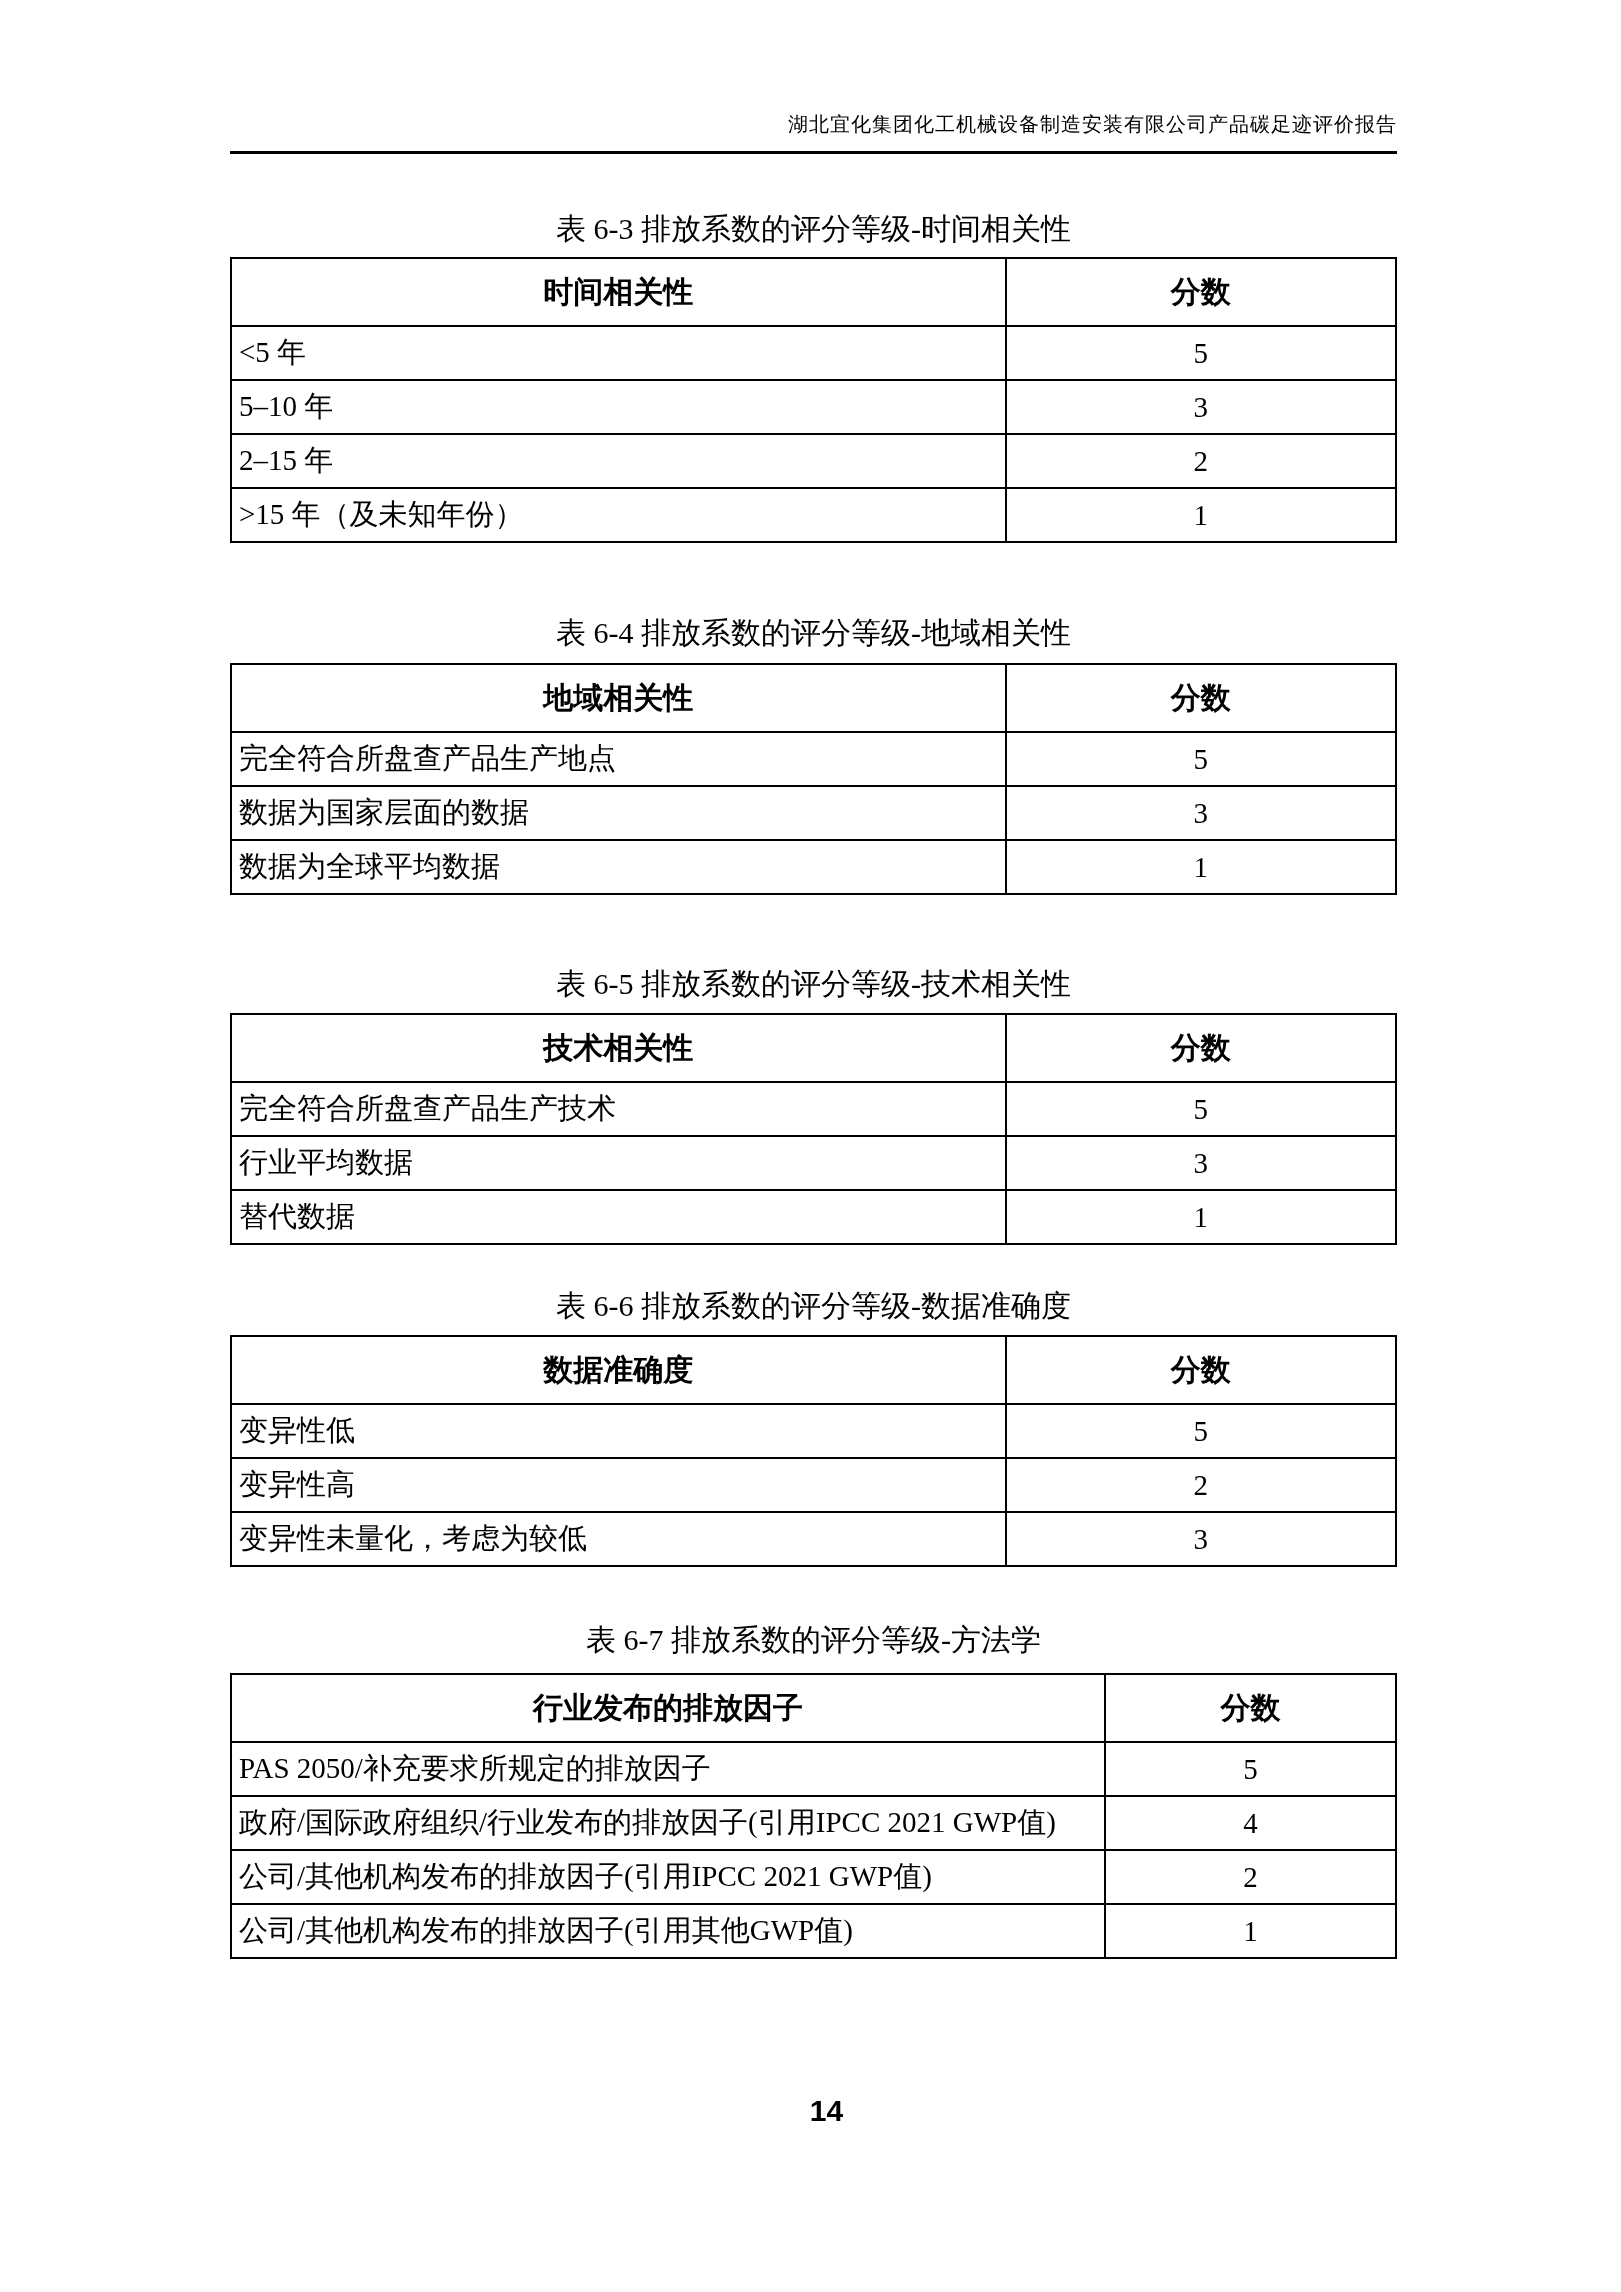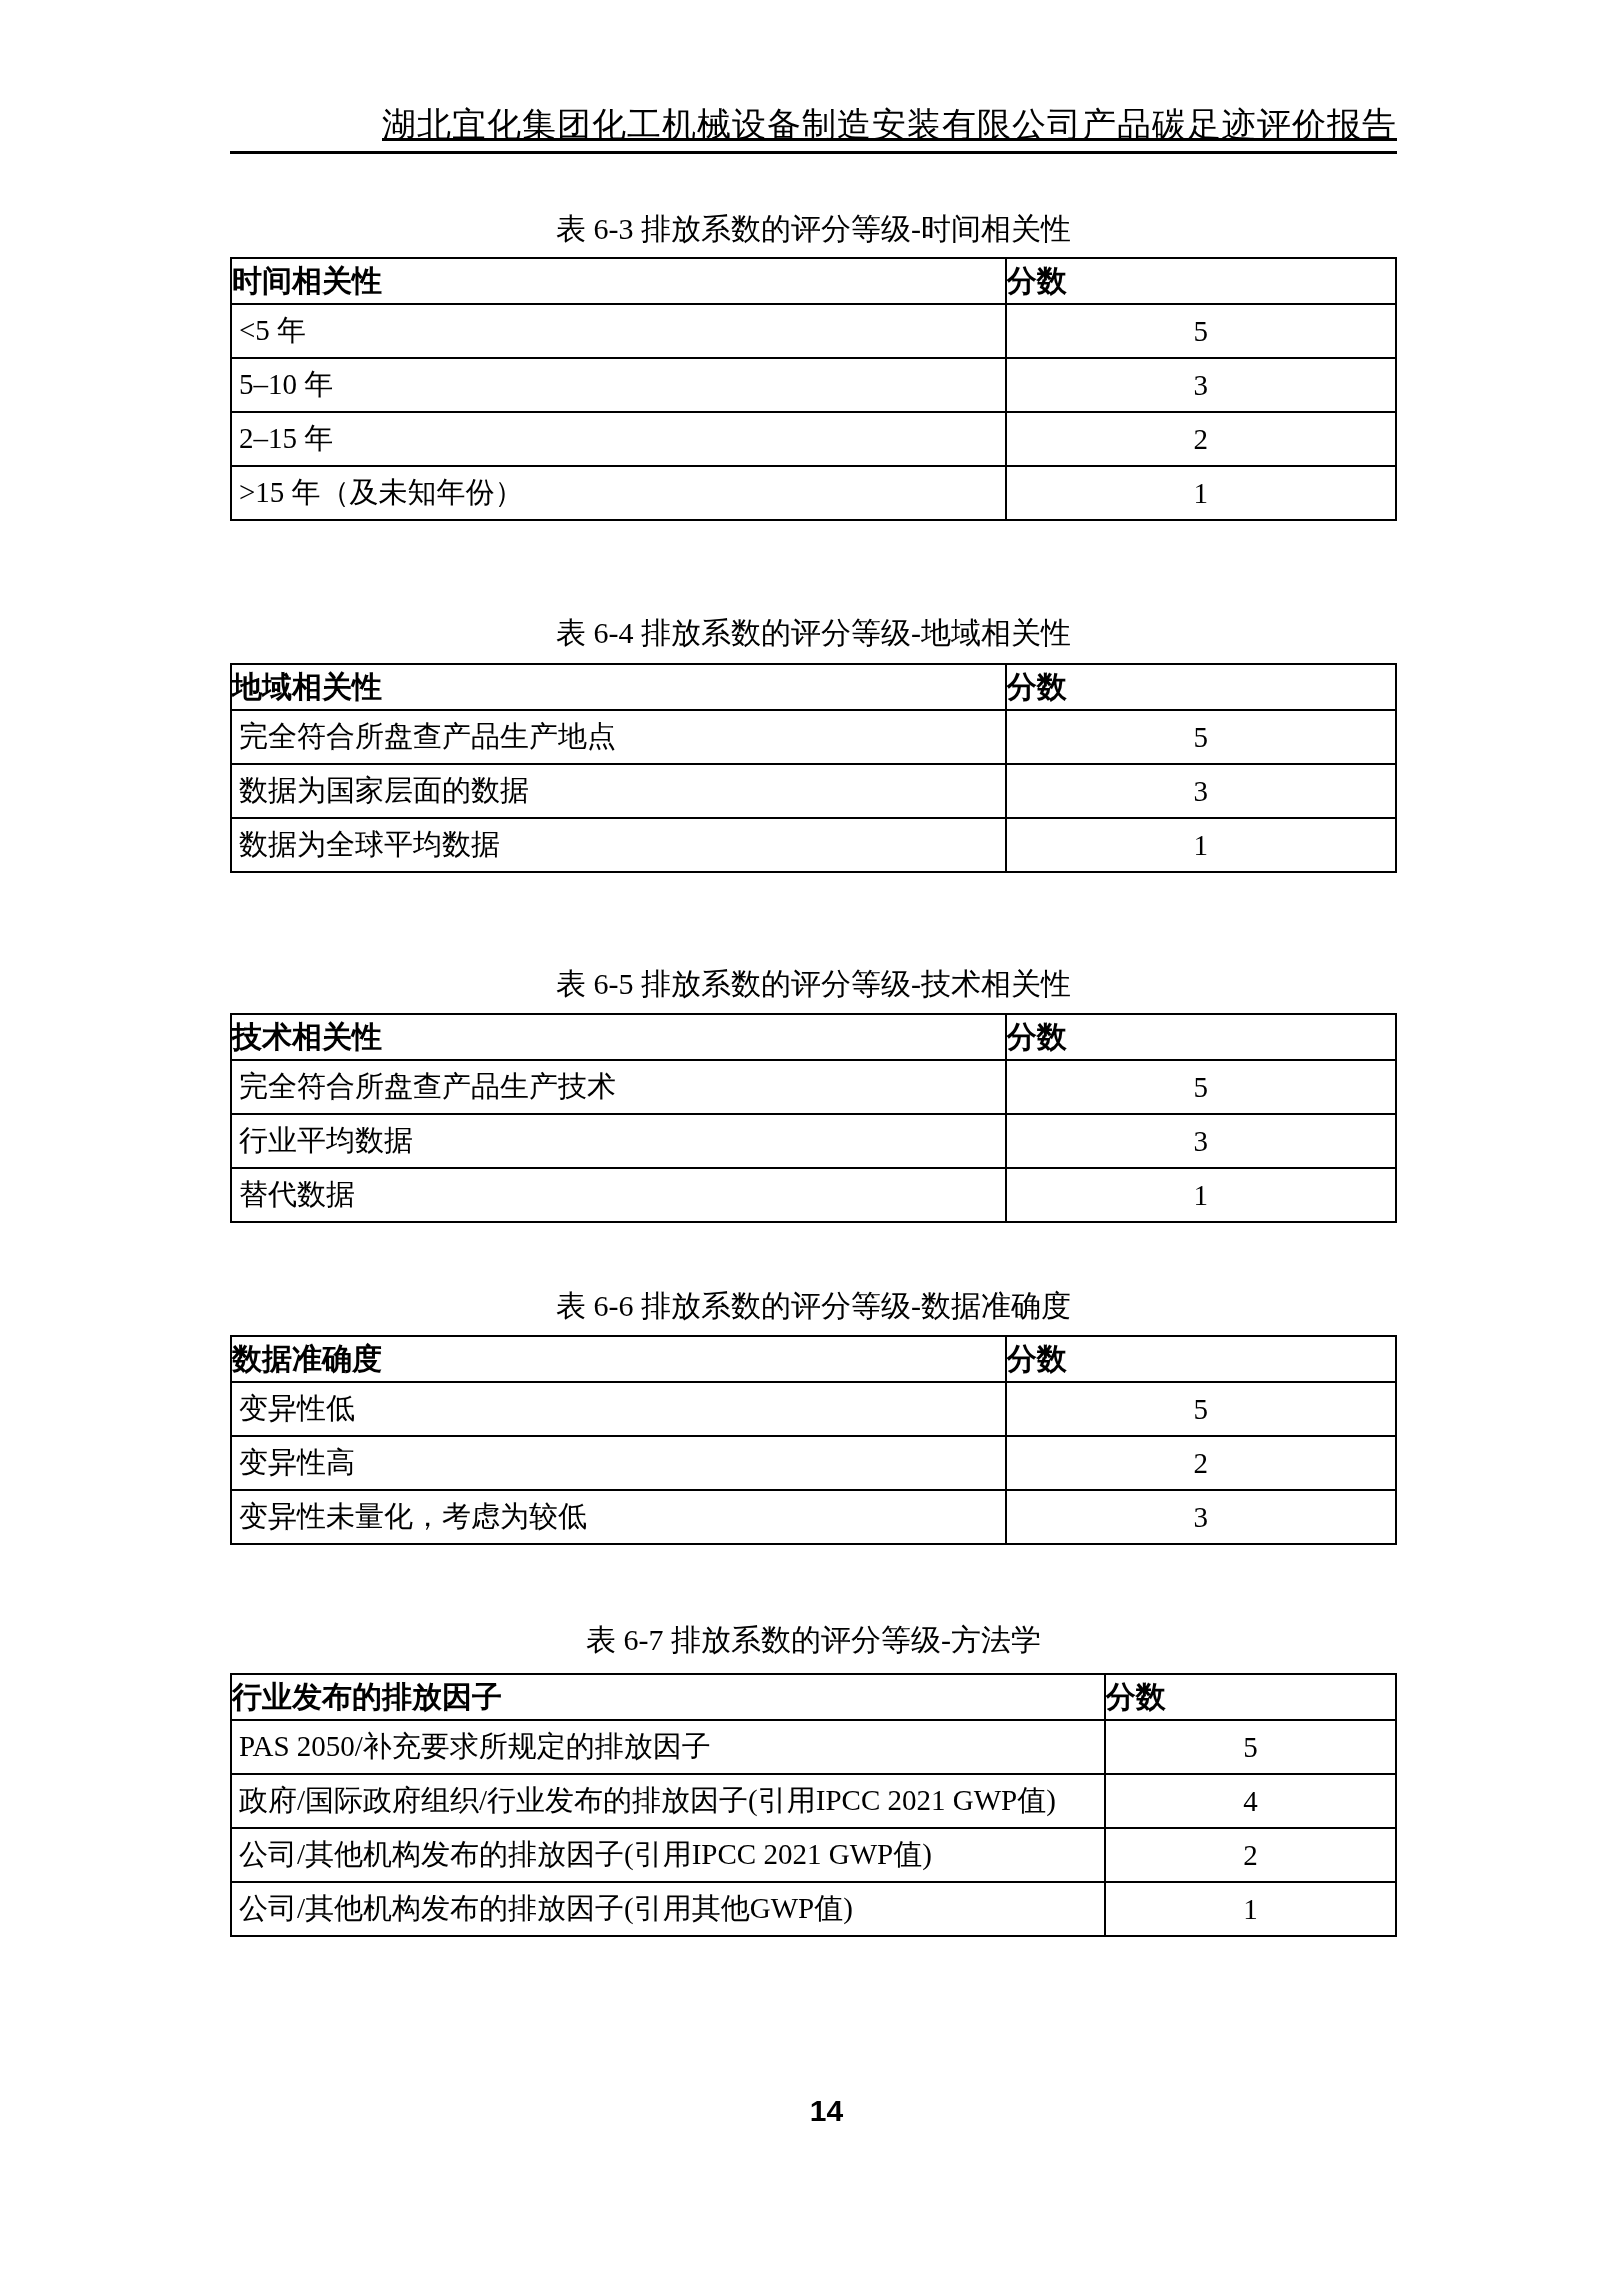--- a/index.html
+++ b/index.html
@@ -20,25 +20,24 @@
     width: 1167px;
     top: 0;
     height: 154px;
     display: flex;
     align-items: flex-end;
     justify-content: flex-end;
     padding-bottom: 9.8px;
     border-bottom: 3.9px solid #000000;
   }
   .header-title {
-    font-size: 34px;
+    font-size: 20px;
     line-height: 33px;
     letter-spacing: 1px;
     white-space: nowrap;
-    text-decoration: underline;
   }
   .tbl-caption {
     position: absolute;
     left: 230px;
     width: 1167px;
     text-align: center;
     font-size: 30px;
     line-height: 43px;
     white-space: nowrap;
   }
@@ -48,24 +47,24 @@
     width: 1167px;
     border-collapse: collapse;
     table-layout: fixed;
   }
   table.doc-table th,
   table.doc-table td {
     border: 2.9px solid #000000;
     vertical-align: middle;
   }
   table.doc-table th {
-    height: 46px;
+    height: 68px;
     font-size: 30px;
     font-weight: bold;
-    text-align: left;
+    text-align: center;
   }
   table.doc-table td {
     height: 54px;
     font-size: 29px;
   }
   td.label-cell {
     text-align: left;
     padding-left: 7px;
   }
   td.score-cell {

